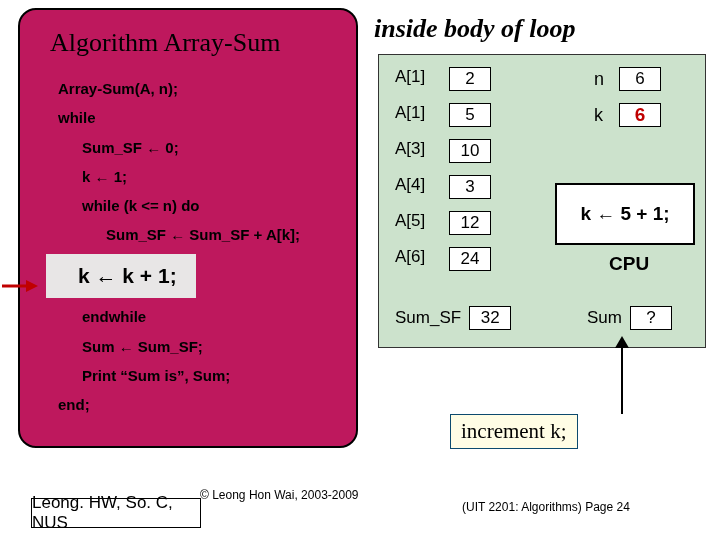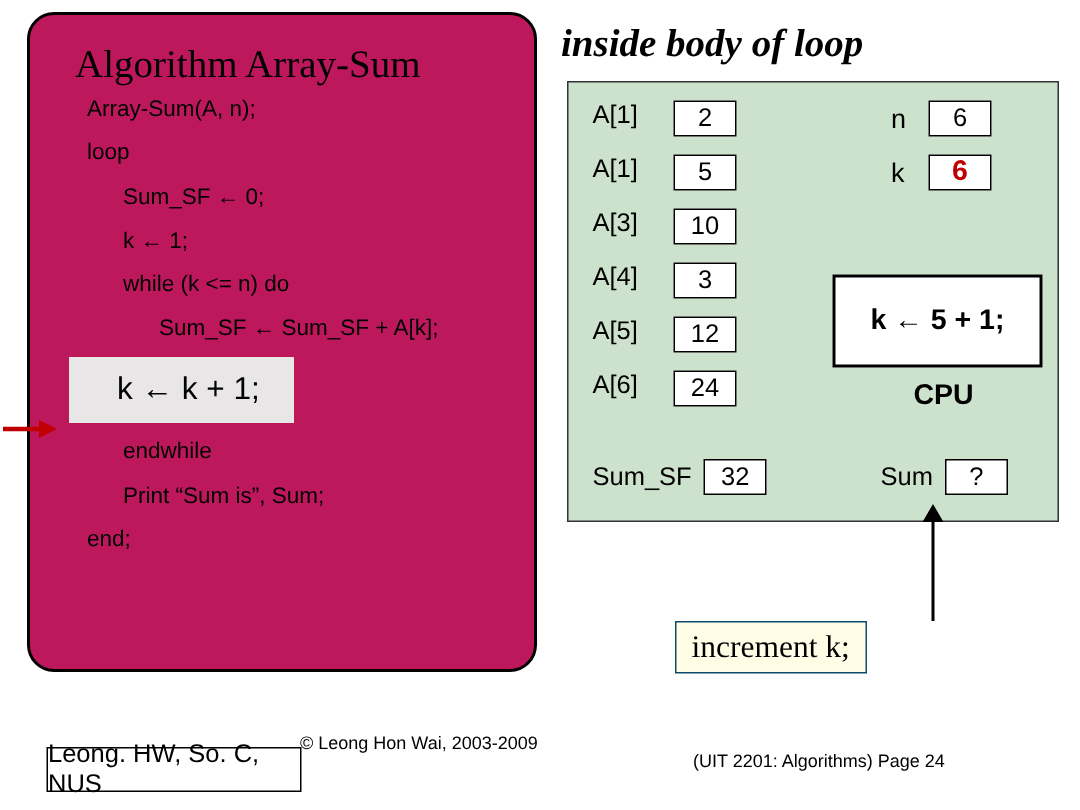--- a/index.html
+++ b/index.html
@@ -24,24 +24,24 @@
   .algo-title {
     position: absolute;
     left: 30px;
     top: 18px;
     font-family: "Times New Roman", Times, serif;
     font-size: 26px;
   }
   .algo-lines {
     position: absolute;
     left: 38px;
-    top: 48px;
+    top: 64px;
     width: 300px;
     font-size: 15px;
-    font-weight: normal;
+    font-weight: bold;
     line-height: 1.95;
   }
   .algo-lines div { white-space: nowrap; }
   .ind1 { padding-left: 24px; }
   .ind2 { padding-left: 48px; }
   .hl-line {
     background: #e8e6e6;
     margin-left: -12px;
     padding-left: 32px;
     padding-top: 2px;
@@ -165,27 +165,28 @@
     margin-left: 11px;
   }
 </style>
 </head>
 <body>
 
 <div class="algo-box">
   <div class="algo-title">Algorithm Array-Sum</div>
   <div class="algo-lines">
     <div>Array-Sum(A, n);</div>
-    <div>loop</div>
+    <div>while</div>
     <div class="ind1">Sum_SF ← 0;</div>
     <div class="ind1">k ← 1;</div>
     <div class="ind1">while (k &lt;= n) do</div>
     <div class="ind2">Sum_SF ← Sum_SF + A[k];</div>
     <div class="ind1 hl-line">k ← k + 1;</div>
     <div class="ind1">endwhile</div>
+    <div class="ind1">Sum ← Sum_SF;</div>
     <div class="ind1">Print “Sum is”, Sum;</div>
     <div>end;</div>
   </div>
 </div>
 
 <div class="red-arrow">
   <svg width="36" height="12">
     <line x1="0" y1="6" x2="24" y2="6" stroke="#c00000" stroke-width="3"></line>
     <polygon points="24,0 36,6 24,12" fill="#c00000"></polygon>
   </svg>

